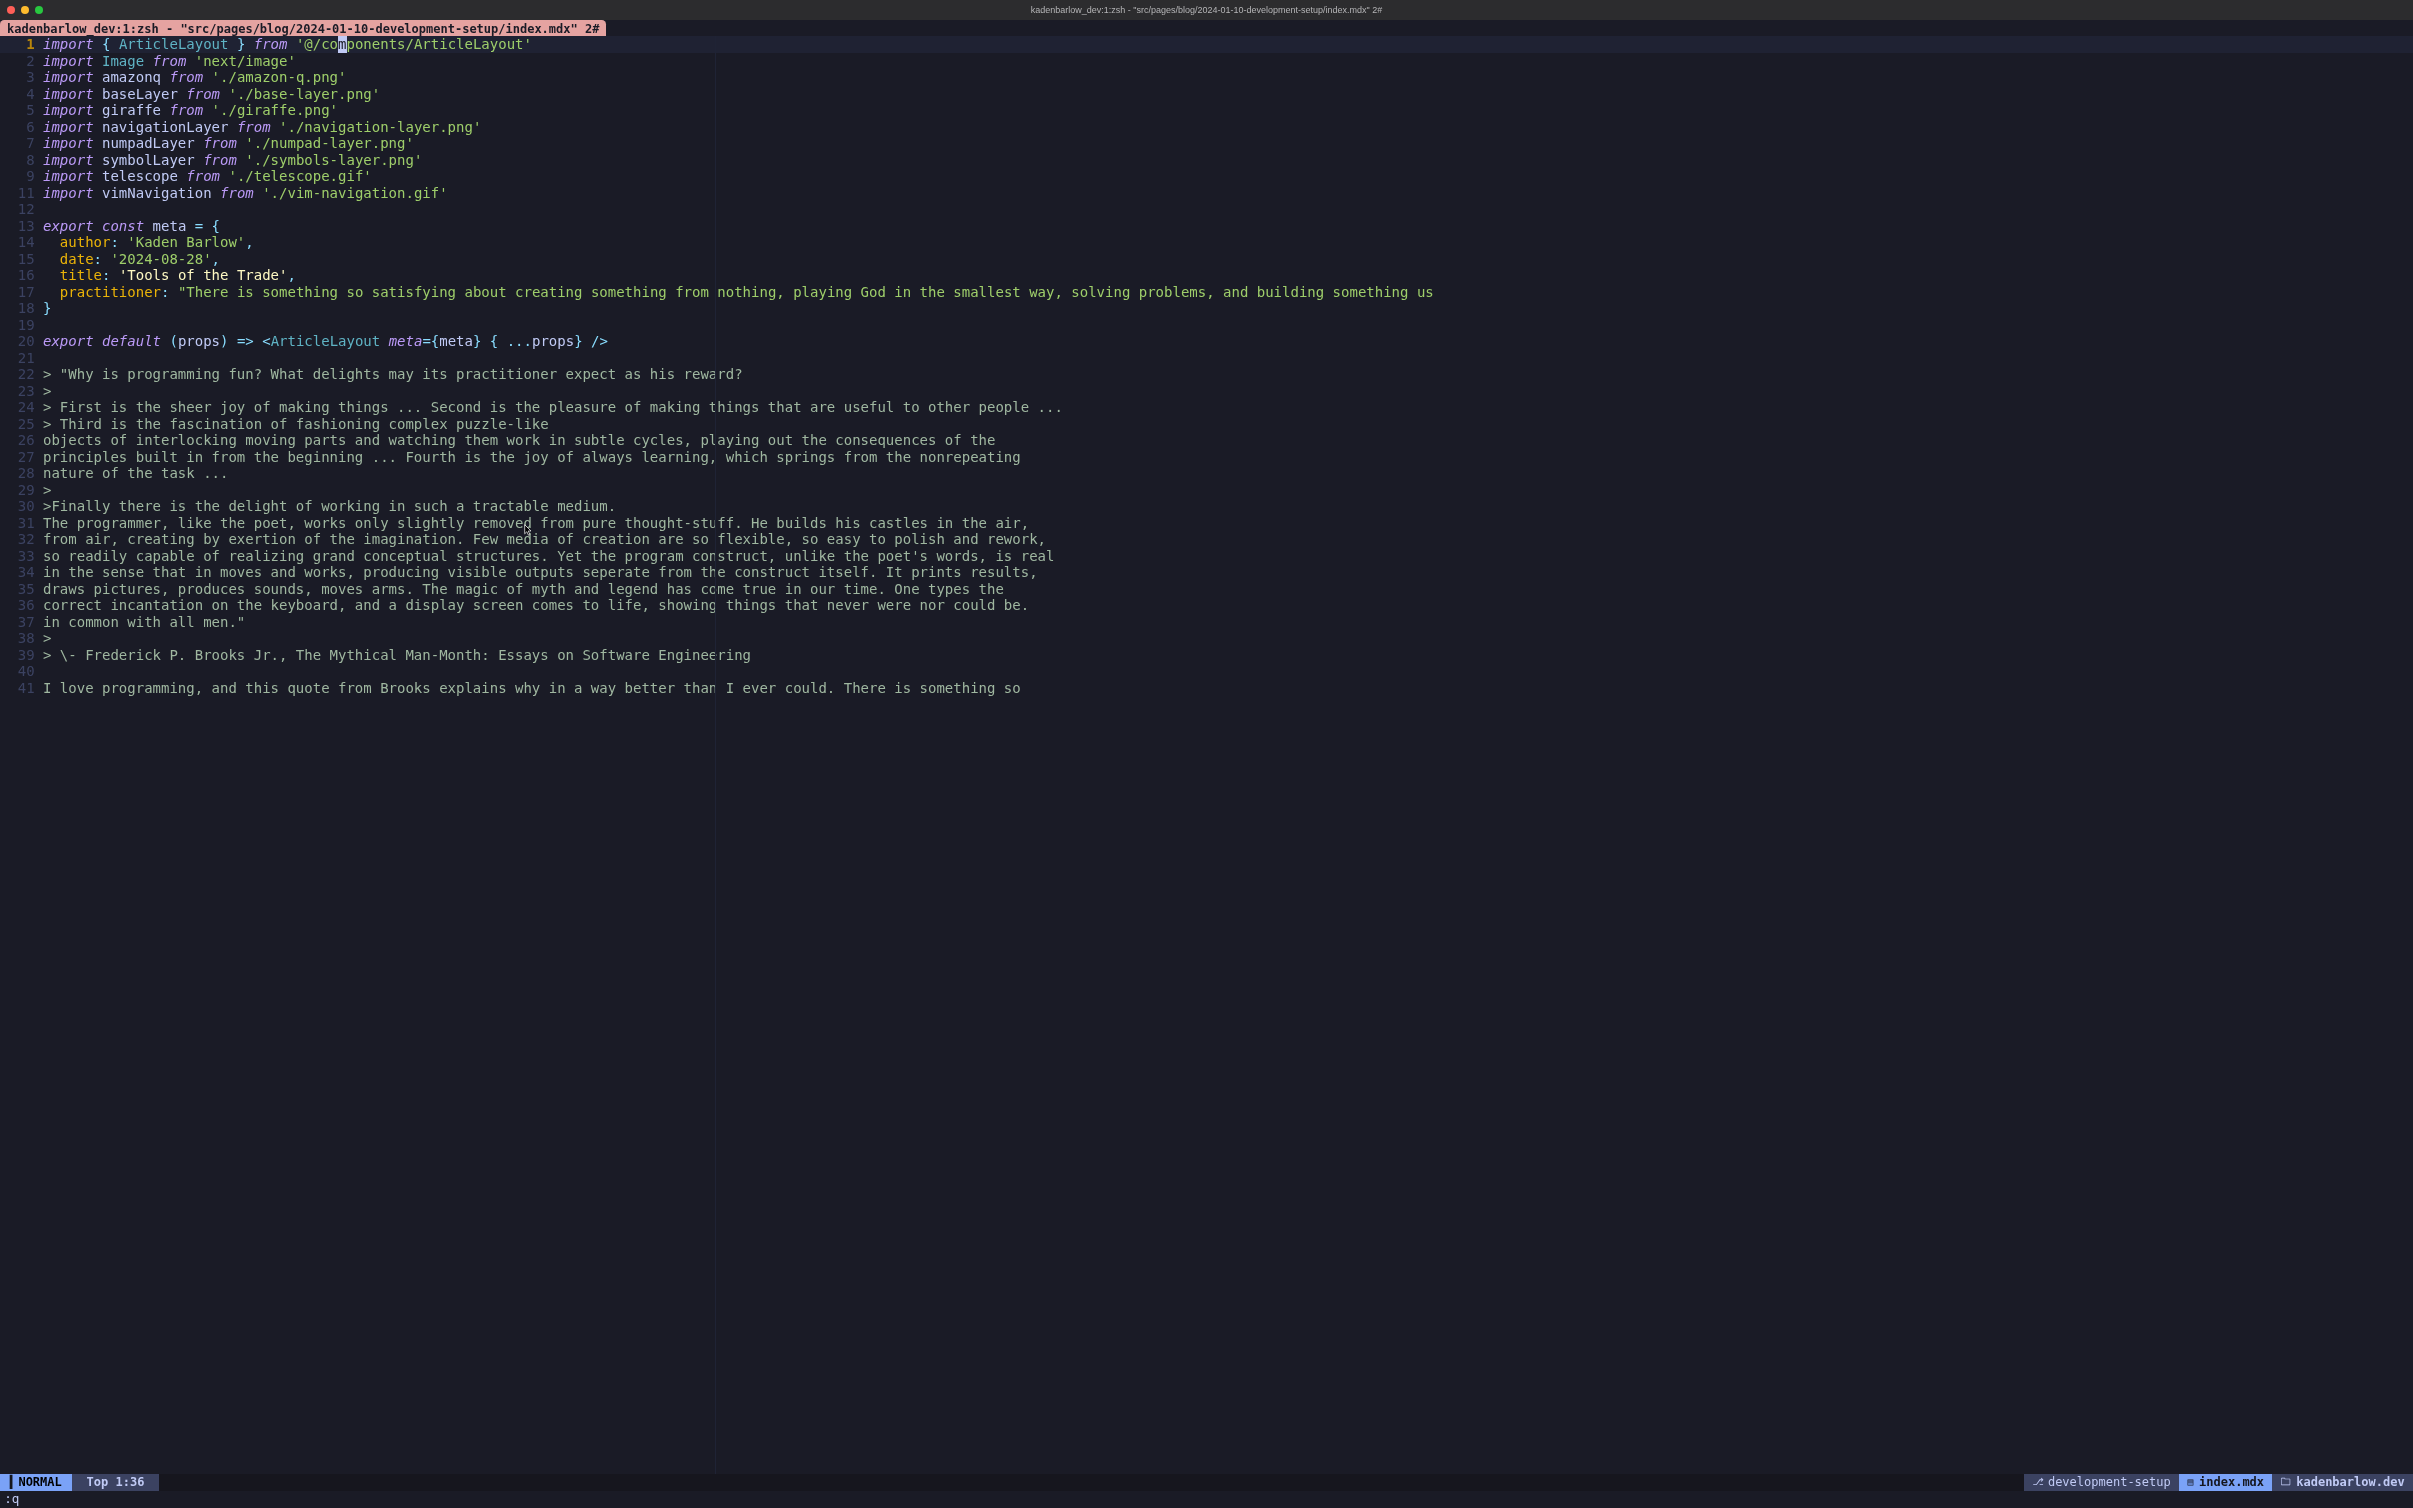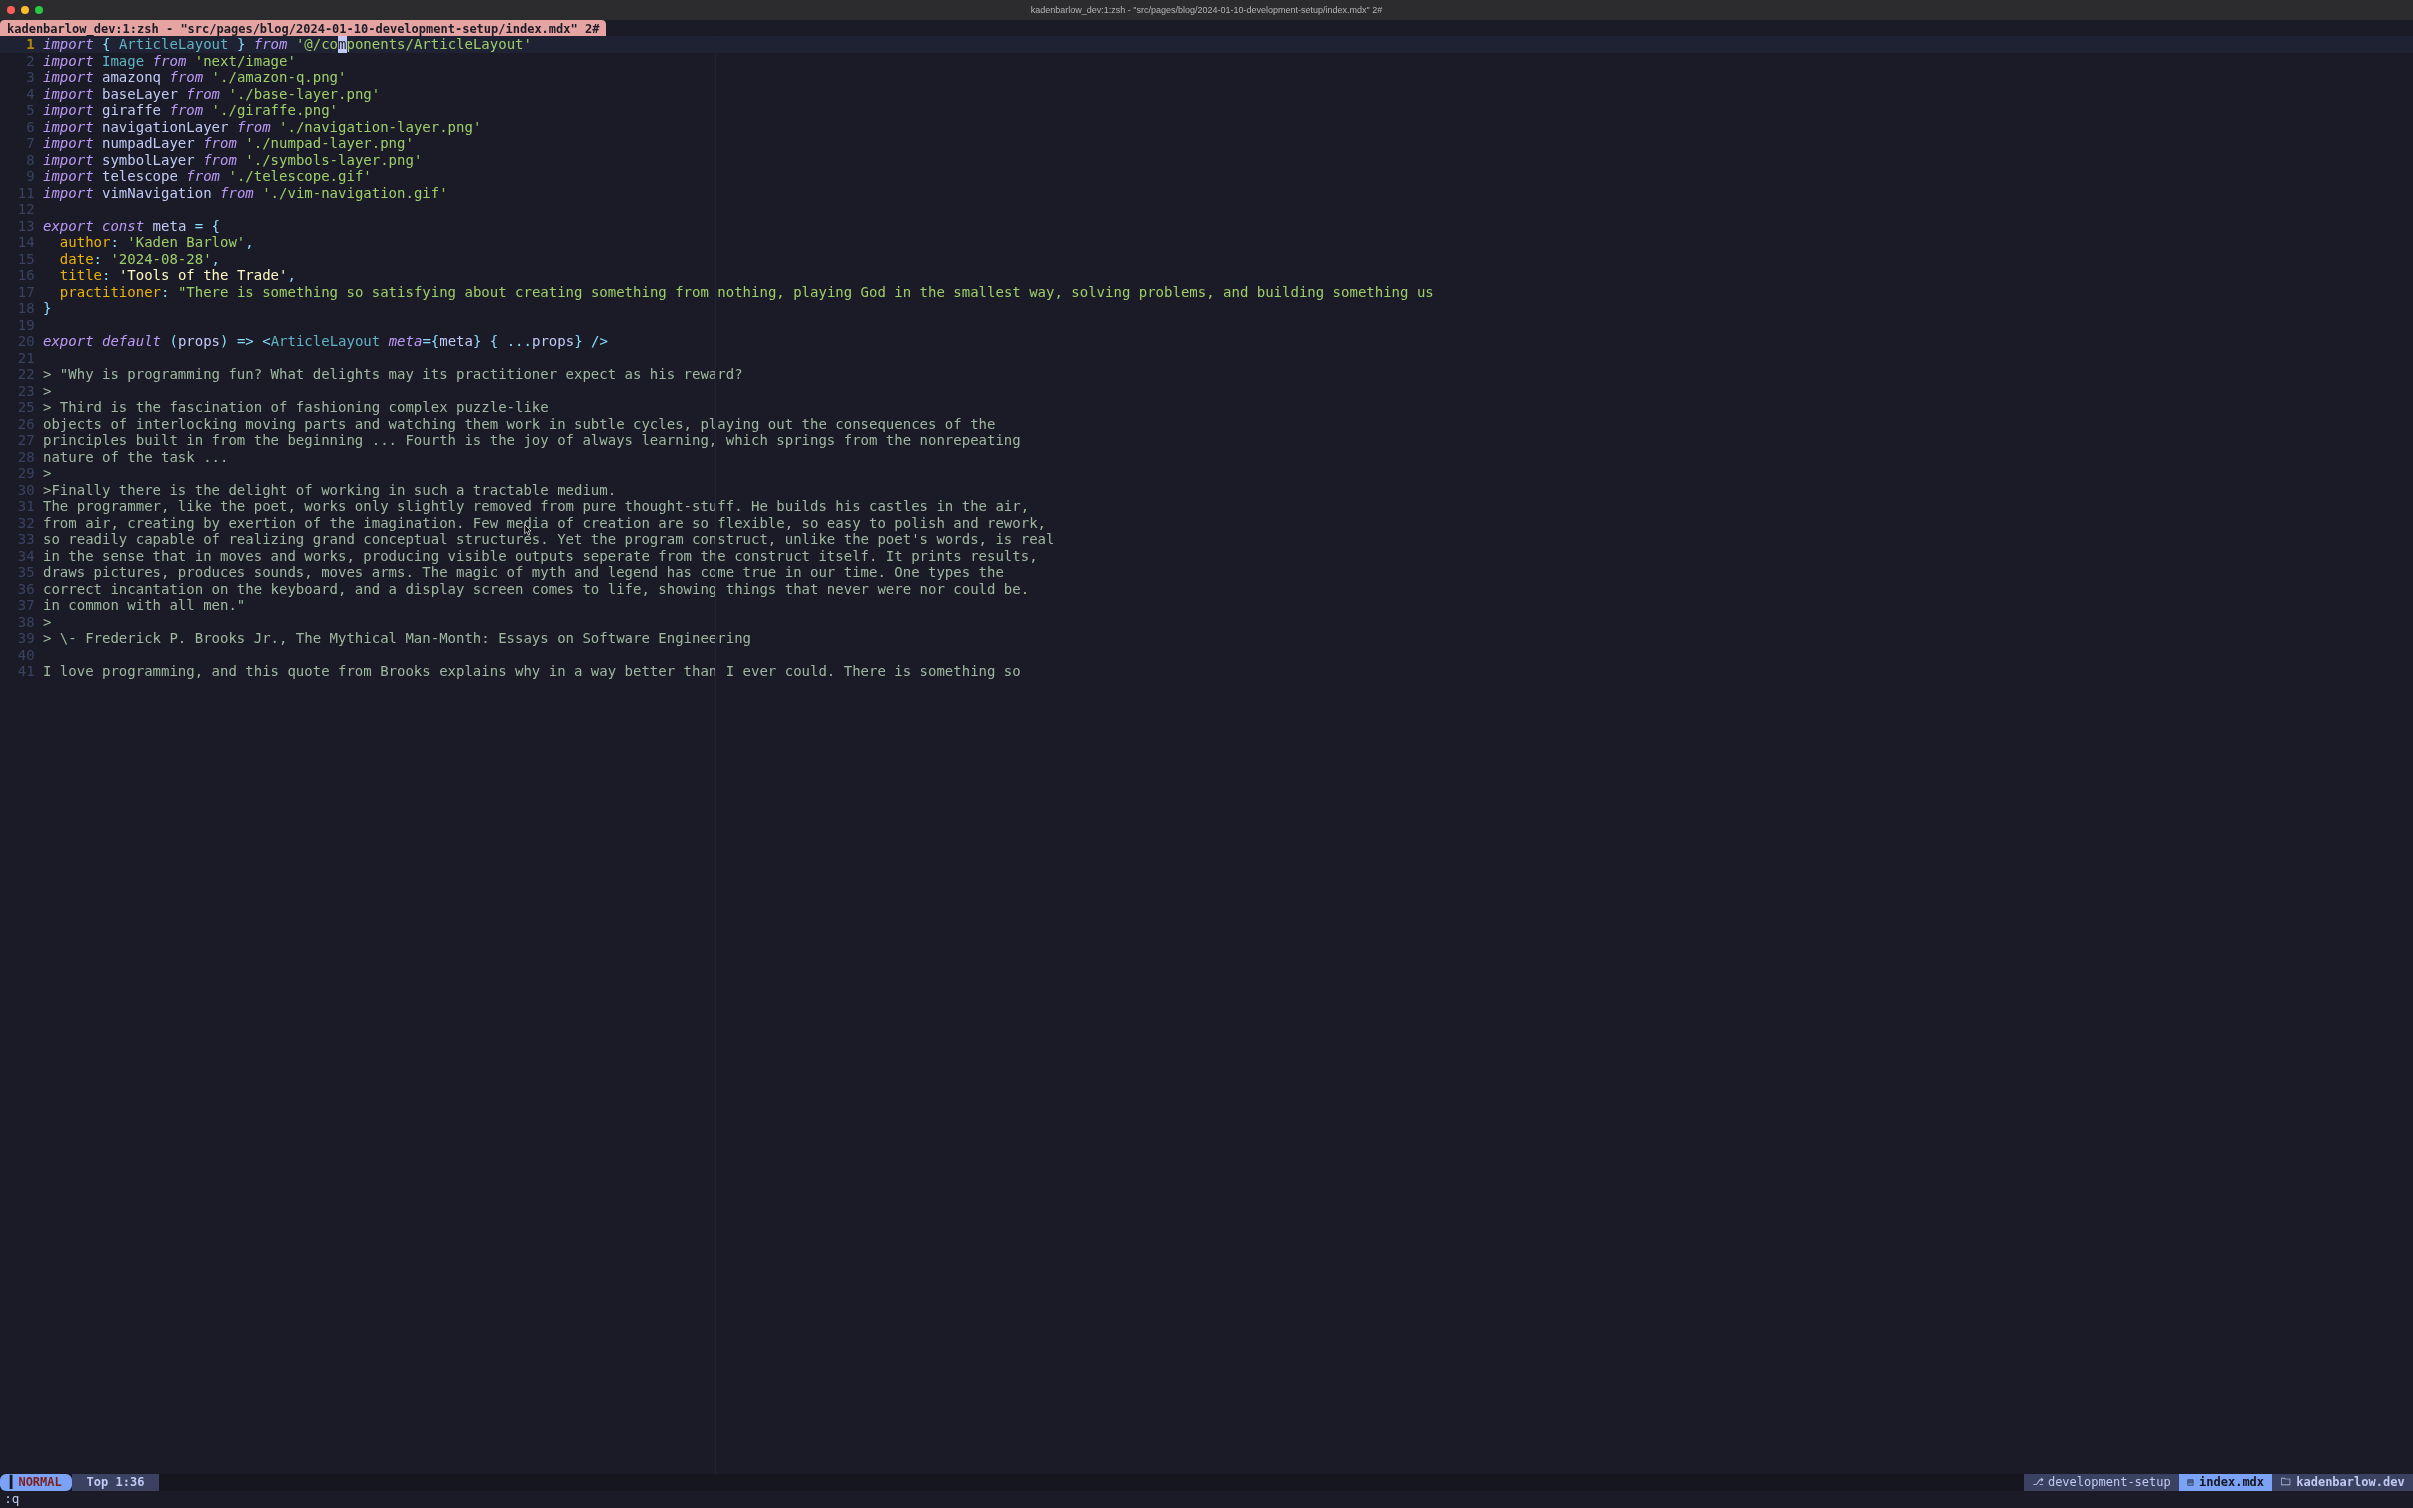--- a/index.html
+++ b/index.html
@@ -109,25 +109,24 @@
     bottom:17px;
     height:17px;
     background:#16161e;
     display:flex;
     align-items:stretch;
     font-size:12px;
     font-weight:bold;
   }
   .sl-mode {
     background:#7aa2f7;
-    color:#7f1d1d;
+    color:#000000;
     padding:0 9.8px;
     display:flex; align-items:center;
     position:relative;
-    border-radius:6px;
   }
   .sl-mode::before {
     content:"▍";
     color:#15161e;
     margin-right:1.4px;
   }
   .sl-pos {
     background:#3b4261;
     color:#c0caf5;
     padding:0 15px;
@@ -207,20 +206,21 @@
     <div class="line"><span class="gutter">14</span><span class="code"><span class="ident">  </span><span class="prop">author</span><span class="pun">: </span><span class="str">'Kaden Barlow'</span><span class="pun">,</span></span></div>
     <div class="line"><span class="gutter">15</span><span class="code"><span class="ident">  </span><span class="prop">date</span><span class="pun">: </span><span class="str">'2024-08-28'</span><span class="pun">,</span></span></div>
     <div class="line"><span class="gutter">16</span><span class="code"><span class="ident">  </span><span class="prop">title</span><span class="pun">: </span><span class="strO">'Tools of the Trade'</span><span class="pun">,</span></span></div>
     <div class="line"><span class="gutter">17</span><span class="code"><span class="ident">  </span><span class="prop">practitioner</span><span class="pun">: </span><span class="strG">"There is something so satisfying about creating something from nothing, playing God in the smallest way, solving problems, and building something us</span></span></div>
     <div class="line"><span class="gutter">18</span><span class="code"><span class="pun">}</span></span></div>
     <div class="line"><span class="gutter">19</span><span class="code"></span></div>
     <div class="line"><span class="gutter">20</span><span class="code"><span class="kw">export </span><span class="kw">default </span><span class="pun">(</span><span class="ident">props</span><span class="pun">) </span><span class="op">=&gt; </span><span class="pun">&lt;</span><span class="type">ArticleLayout</span><span class="ident"> </span><span class="attr">meta</span><span class="op">=</span><span class="pun">{</span><span class="ident">meta</span><span class="pun">} { </span><span class="op">...</span><span class="ident">props</span><span class="pun">} /&gt;</span></span></div>
     <div class="line"><span class="gutter">21</span><span class="code"></span></div>
     <div class="line"><span class="gutter">22</span><span class="code"><span class="txt">&gt; "Why is programming fun? What delights may its practitioner expect as his reward?</span></span></div>
     <div class="line"><span class="gutter">23</span><span class="code"><span class="txt">&gt;</span></span></div>
+    <div class="line"><span class="gutter">24</span><span class="code"><span class="txt">&gt; First is the sheer joy of making things ... Second is the pleasure of making things that are useful to other people ...</span></span></div>
     <div class="line"><span class="gutter">25</span><span class="code"><span class="txt">&gt; Third is the fascination of fashioning complex puzzle-like</span></span></div>
     <div class="line"><span class="gutter">26</span><span class="code"><span class="txt">objects of interlocking moving parts and watching them work in subtle cycles, playing out the consequences of the</span></span></div>
     <div class="line"><span class="gutter">27</span><span class="code"><span class="txt">principles built in from the beginning ... Fourth is the joy of always learning, which springs from the nonrepeating</span></span></div>
     <div class="line"><span class="gutter">28</span><span class="code"><span class="txt">nature of the task ...</span></span></div>
     <div class="line"><span class="gutter">29</span><span class="code"><span class="txt">&gt;</span></span></div>
     <div class="line"><span class="gutter">30</span><span class="code"><span class="txt">&gt;Finally there is the delight of working in such a tractable medium.</span></span></div>
     <div class="line"><span class="gutter">31</span><span class="code"><span class="txt">The programmer, like the poet, works only slightly removed from pure thought-stuff. He builds his castles in the air,</span></span></div>
     <div class="line"><span class="gutter">32</span><span class="code"><span class="txt">from air, creating by exertion of the imagination. Few media of creation are so flexible, so easy to polish and rework,</span></span></div>
     <div class="line"><span class="gutter">33</span><span class="code"><span class="txt">so readily capable of realizing grand conceptual structures. Yet the program construct, unlike the poet's words, is real</span></span></div>
     <div class="line"><span class="gutter">34</span><span class="code"><span class="txt">in the sense that in moves and works, producing visible outputs seperate from the construct itself. It prints results,</span></span></div>

